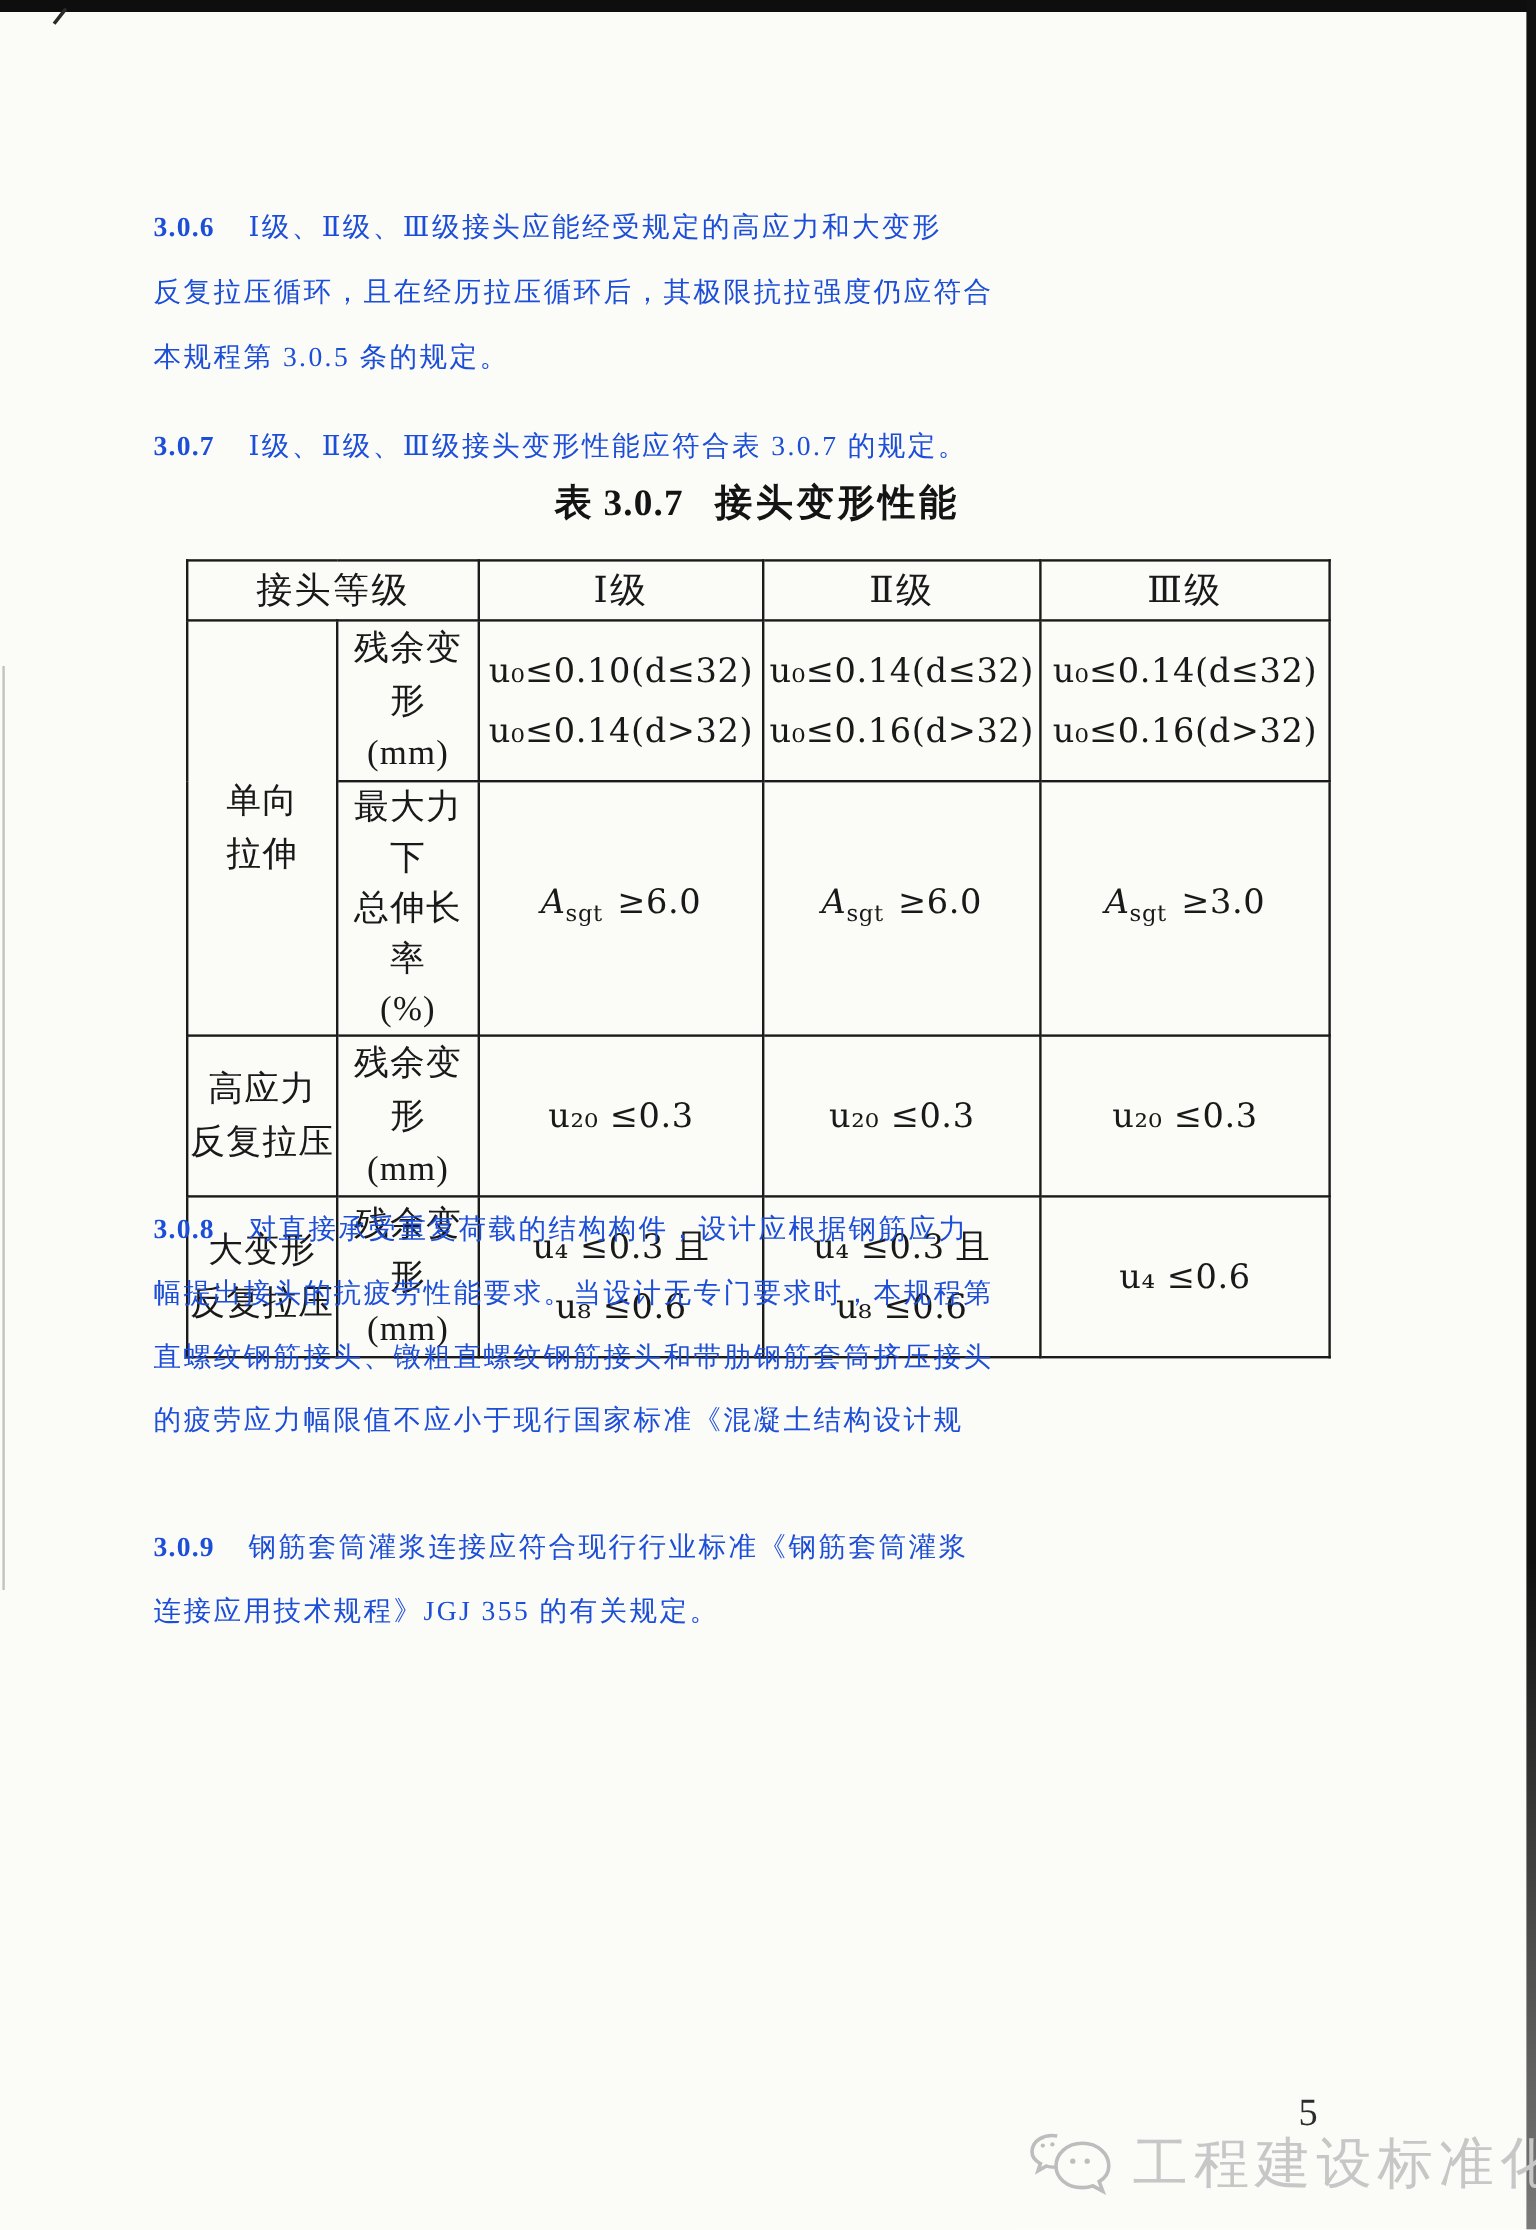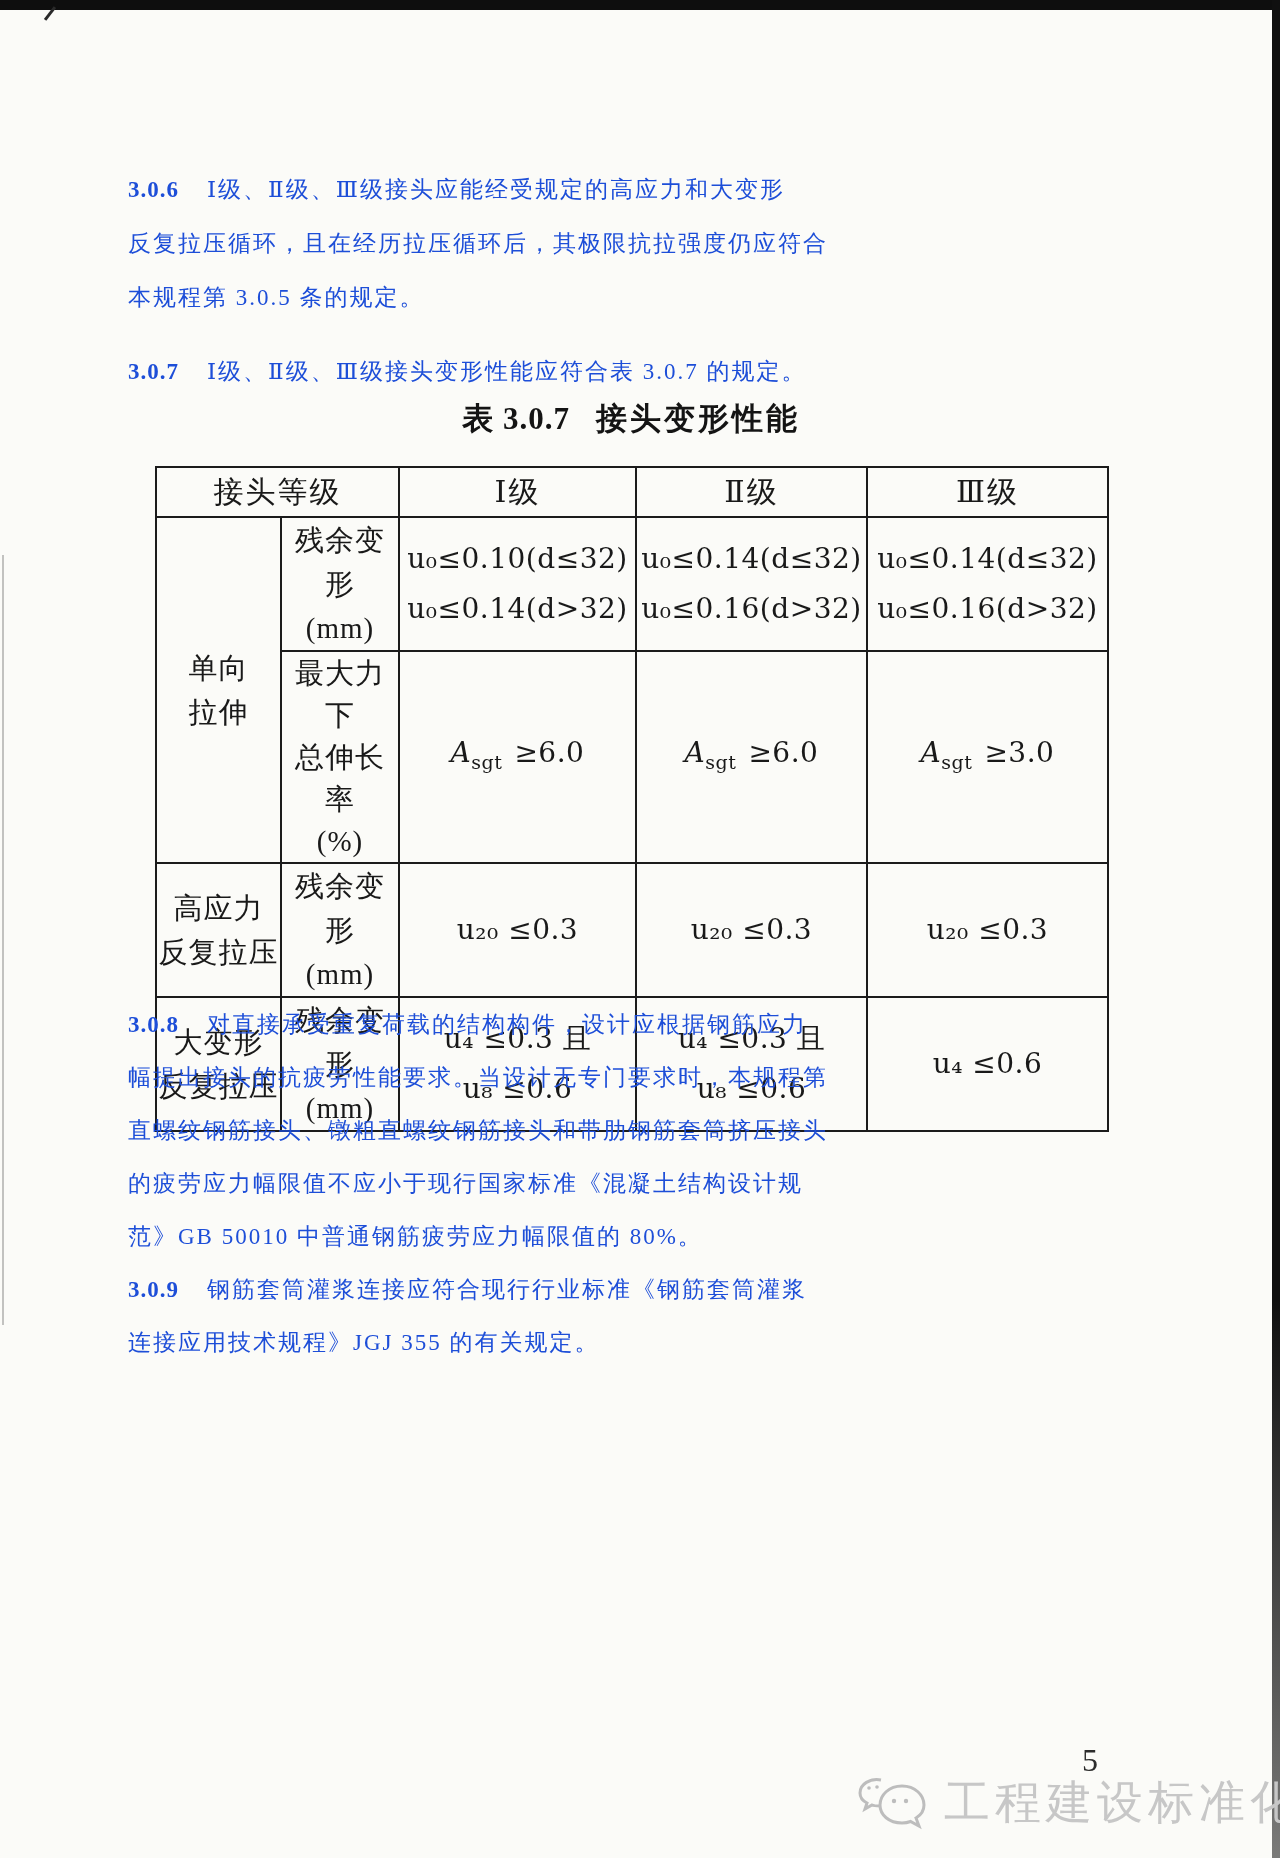--- a/index.html
+++ b/index.html
@@ -180,21 +180,20 @@
     </tr>
   </tbody>
     </table>
 
   <div class="tline" style="top:1005px;">
     <span class="secnum">3.0.8</span><span>对直接承受重复荷载的结构构件，设计应根据钢筋应力</span>
   </div>
   <div class="tline" style="top:1058px;">幅提出接头的抗疲劳性能要求。当设计无专门要求时，本规程第</div>
   <div class="tline" style="top:1164px;">的疲劳应力幅限值不应小于现行国家标准《混凝土结构设计规</div>
   <div class="tline" style="top:1111px;">直螺纹钢筋接头、镦粗直螺纹钢筋接头和带肋钢筋套筒挤压接头</div>
-  <div class="tline" style="top:1217px;">范》GB 50010 中普通钢筋疲劳应力幅限值的 80%。</div>
 
   <div class="tline" style="top:1270px;">
     <span class="secnum">3.0.9</span><span>钢筋套筒灌浆连接应符合现行行业标准《钢筋套筒灌浆</span>
   </div>
   <div class="tline" style="top:1323px;">连接应用技术规程》JGJ 355 的有关规定。</div>
 
   <div class="pagenum">5</div>
 
   <div class="watermark">
     <svg width="82" height="62" viewBox="0 0 82 62">

